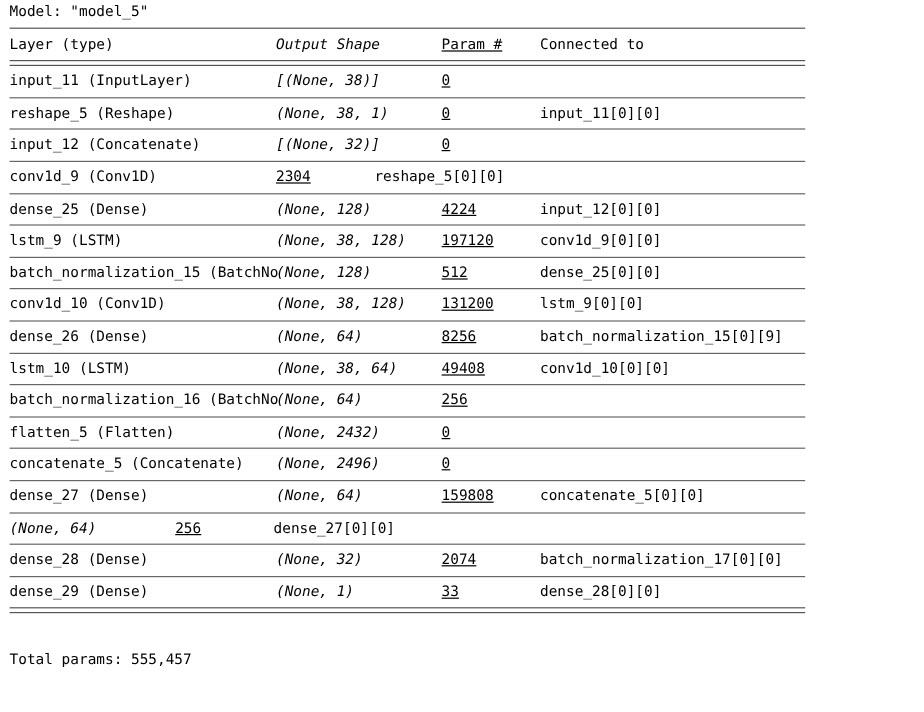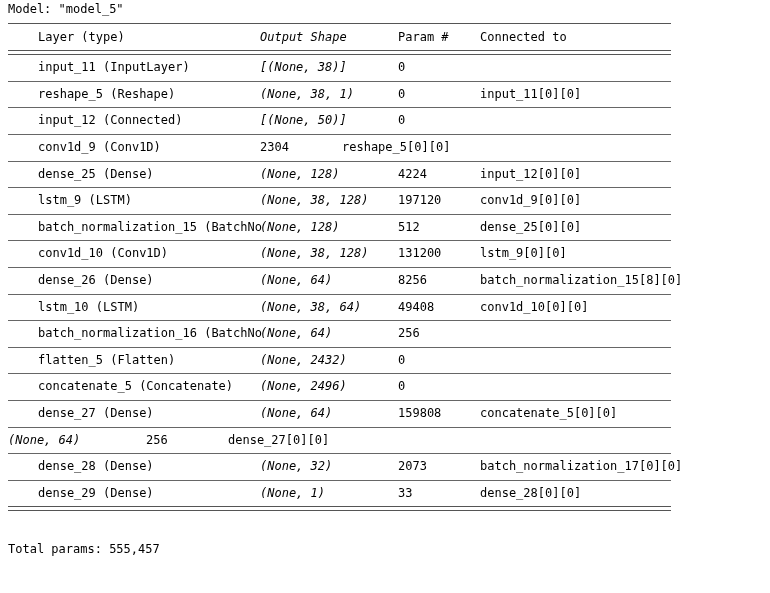--- a/index.html
+++ b/index.html
@@ -49,23 +49,23 @@
     box-sizing: content-box;
   }
   .row {
     display: flex;
     white-space: pre;
     padding: 6px 0 6px 0;
   }
   .row.header {
     padding: 7px 0 6px 0;
   }
-  .col-layer  { width: 222px; flex: none; margin-left: 30px; }
+  .col-layer  { width: 222px; flex: none; }
   .col-shape  { width: 138px; flex: none; font-style: italic; }
-  .col-param  { width: 82px;  flex: none; }
+  .col-param  { width: 82px;  flex: none; text-decoration: underline; }
   .col-conn   { flex: 1; }
   .conn-lines span { display: block; }
   .totals {
     white-space: pre;
     padding: 5px 0 0 0;
     margin: 0;
   }
   .totals div { }
 </style>
 </head>
@@ -85,47 +85,47 @@
       <div class="col-conn">Connected to</div>
     </div>
 
     <div class="rule double"></div>
 
     <div id="rows-container">
         <div class="row"><div class="col-layer">input_11 (InputLayer)</div><div class="col-shape">[(None, 38)]</div><div class="col-param">0</div><div class="col-conn conn-lines"></div></div>
         <div class="rule thin"></div>
         <div class="row"><div class="col-layer">reshape_5 (Reshape)</div><div class="col-shape">(None, 38, 1)</div><div class="col-param">0</div><div class="col-conn conn-lines"><span>input_11[0][0]</span></div></div>
         <div class="rule thin"></div>
-        <div class="row"><div class="col-layer">input_12 (Connected)</div><div class="col-shape">[(None, 50)]</div><div class="col-param">0</div><div class="col-conn conn-lines"></div></div>
+        <div class="row"><div class="col-layer">input_12 (Concatenate)</div><div class="col-shape">[(None, 32)]</div><div class="col-param">0</div><div class="col-conn conn-lines"></div></div>
         <div class="rule thin"></div>
         <div class="row"><div class="col-layer">conv1d_9 (Conv1D)</div><div class="col-param">2304</div><div class="col-conn conn-lines"><span>reshape_5[0][0]</span></div></div>
         <div class="rule thin"></div>
         <div class="row"><div class="col-layer">dense_25 (Dense)</div><div class="col-shape">(None, 128)</div><div class="col-param">4224</div><div class="col-conn conn-lines"><span>input_12[0][0]</span></div></div>
         <div class="rule thin"></div>
         <div class="row"><div class="col-layer">lstm_9 (LSTM)</div><div class="col-shape">(None, 38, 128)</div><div class="col-param">197120</div><div class="col-conn conn-lines"><span>conv1d_9[0][0]</span></div></div>
         <div class="rule thin"></div>
         <div class="row"><div class="col-layer">batch_normalization_15 (BatchNo</div><div class="col-shape">(None, 128)</div><div class="col-param">512</div><div class="col-conn conn-lines"><span>dense_25[0][0]</span></div></div>
         <div class="rule thin"></div>
         <div class="row"><div class="col-layer">conv1d_10 (Conv1D)</div><div class="col-shape">(None, 38, 128)</div><div class="col-param">131200</div><div class="col-conn conn-lines"><span>lstm_9[0][0]</span></div></div>
         <div class="rule thin"></div>
-        <div class="row"><div class="col-layer">dense_26 (Dense)</div><div class="col-shape">(None, 64)</div><div class="col-param">8256</div><div class="col-conn conn-lines"><span>batch_normalization_15[8][0]</span></div></div>
+        <div class="row"><div class="col-layer">dense_26 (Dense)</div><div class="col-shape">(None, 64)</div><div class="col-param">8256</div><div class="col-conn conn-lines"><span>batch_normalization_15[0][9]</span></div></div>
         <div class="rule thin"></div>
         <div class="row"><div class="col-layer">lstm_10 (LSTM)</div><div class="col-shape">(None, 38, 64)</div><div class="col-param">49408</div><div class="col-conn conn-lines"><span>conv1d_10[0][0]</span></div></div>
         <div class="rule thin"></div>
         <div class="row"><div class="col-layer">batch_normalization_16 (BatchNo</div><div class="col-shape">(None, 64)</div><div class="col-param">256</div></div>
         <div class="rule thin"></div>
         <div class="row"><div class="col-layer">flatten_5 (Flatten)</div><div class="col-shape">(None, 2432)</div><div class="col-param">0</div></div>
         <div class="rule thin"></div>
         <div class="row"><div class="col-layer">concatenate_5 (Concatenate)</div><div class="col-shape">(None, 2496)</div><div class="col-param">0</div></div>
         <div class="rule thin"></div>
         <div class="row"><div class="col-layer">dense_27 (Dense)</div><div class="col-shape">(None, 64)</div><div class="col-param">159808</div><div class="col-conn conn-lines"><span>concatenate_5[0][0]</span></div></div>
         <div class="rule thin"></div>
         <div class="row"><div class="col-shape">(None, 64)</div><div class="col-param">256</div><div class="col-conn conn-lines"><span>dense_27[0][0]</span></div></div>
         <div class="rule thin"></div>
-        <div class="row"><div class="col-layer">dense_28 (Dense)</div><div class="col-shape">(None, 32)</div><div class="col-param">2073</div><div class="col-conn conn-lines"><span>batch_normalization_17[0][0]</span></div></div>
+        <div class="row"><div class="col-layer">dense_28 (Dense)</div><div class="col-shape">(None, 32)</div><div class="col-param">2074</div><div class="col-conn conn-lines"><span>batch_normalization_17[0][0]</span></div></div>
         <div class="rule thin"></div>
         <div class="row"><div class="col-layer">dense_29 (Dense)</div><div class="col-shape">(None, 1)</div><div class="col-param">33</div><div class="col-conn conn-lines"><span>dense_28[0][0]</span></div></div>
         <div class="rule double"></div>
       </div>
 
     <div class="totals">
       <div>Total params: 555,457</div>
       
       
     </div>

